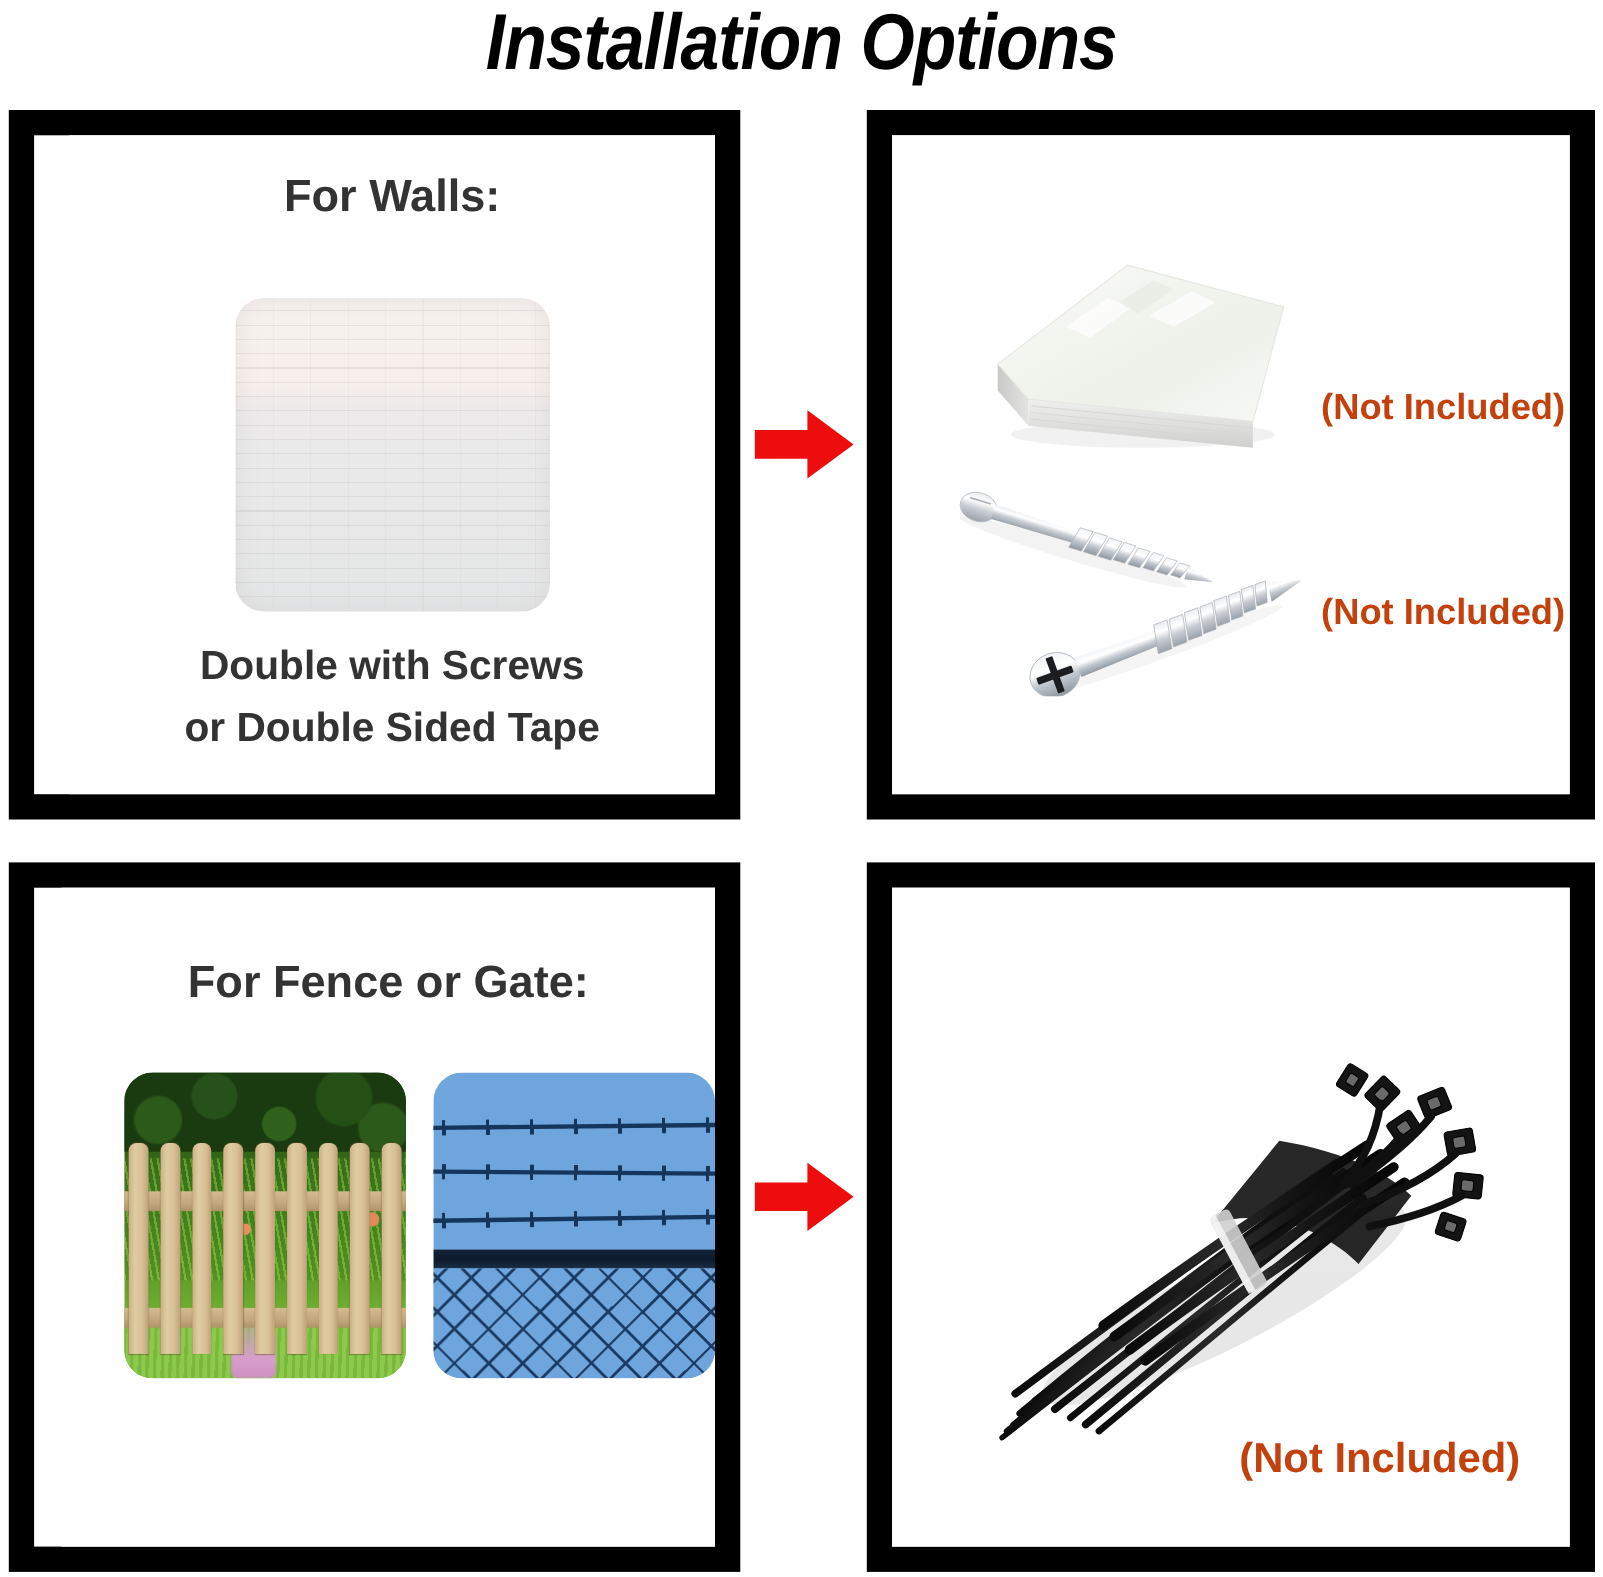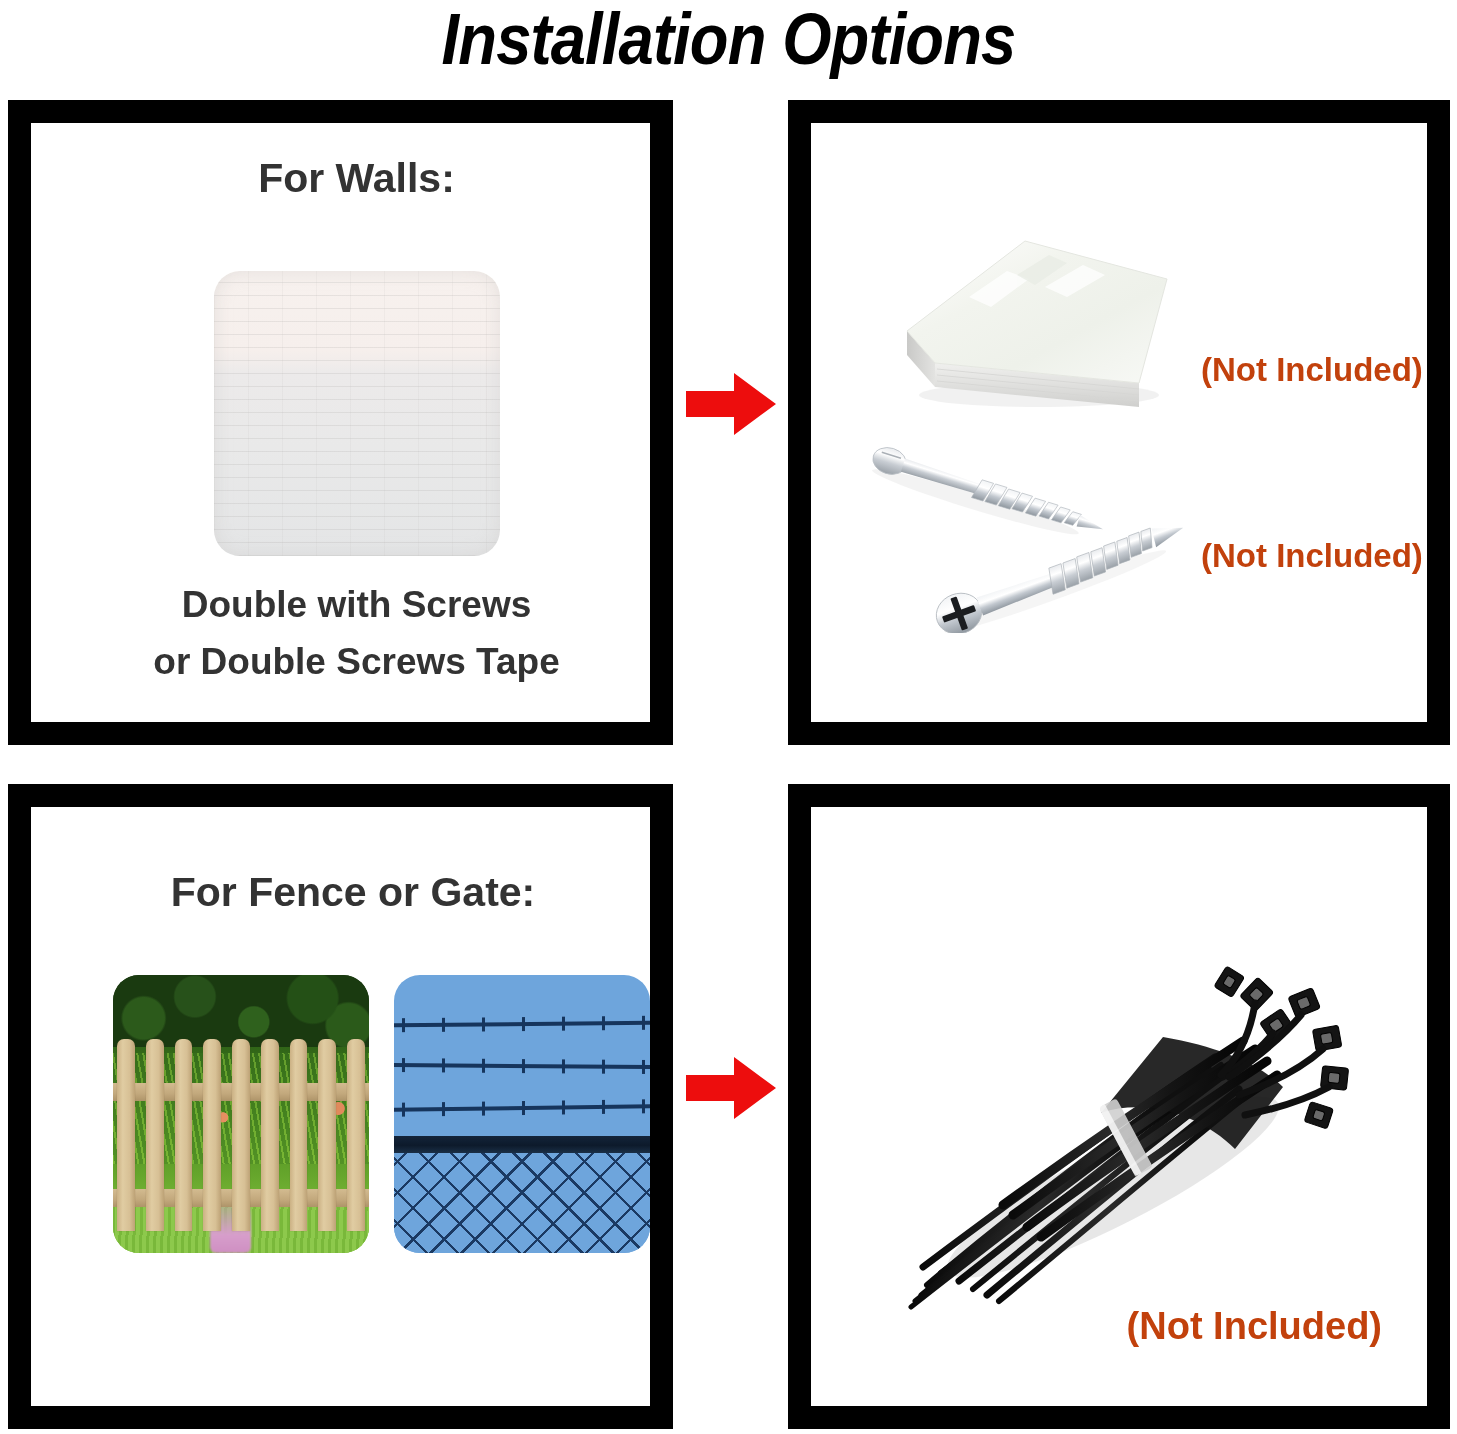--- a/index.html
+++ b/index.html
@@ -305,21 +305,21 @@
 
 <div class="panel" id="panel-walls">
   <div class="panel-inner">
 
     <div class="panel-heading" id="heading-walls">For Walls:</div>
 
     <div class="wall-photo"></div>
 
     <div class="panel-caption" id="caption-walls">
       <div>Double with Screws</div>
-      <div>or Double Screws Tape</div>
+      <div>or Double Sided Tape</div>
     </div>
 
   </div>
 </div>
 
 <svg class="arrow-right" id="arrow-top" viewBox="0 0 90 66">
   <polygon points="0,20 48,20 48,2 90,33 48,64 48,46 0,46" fill="#ED0D0D"></polygon>
 </svg>
 
 <div class="panel" id="panel-hardware">

